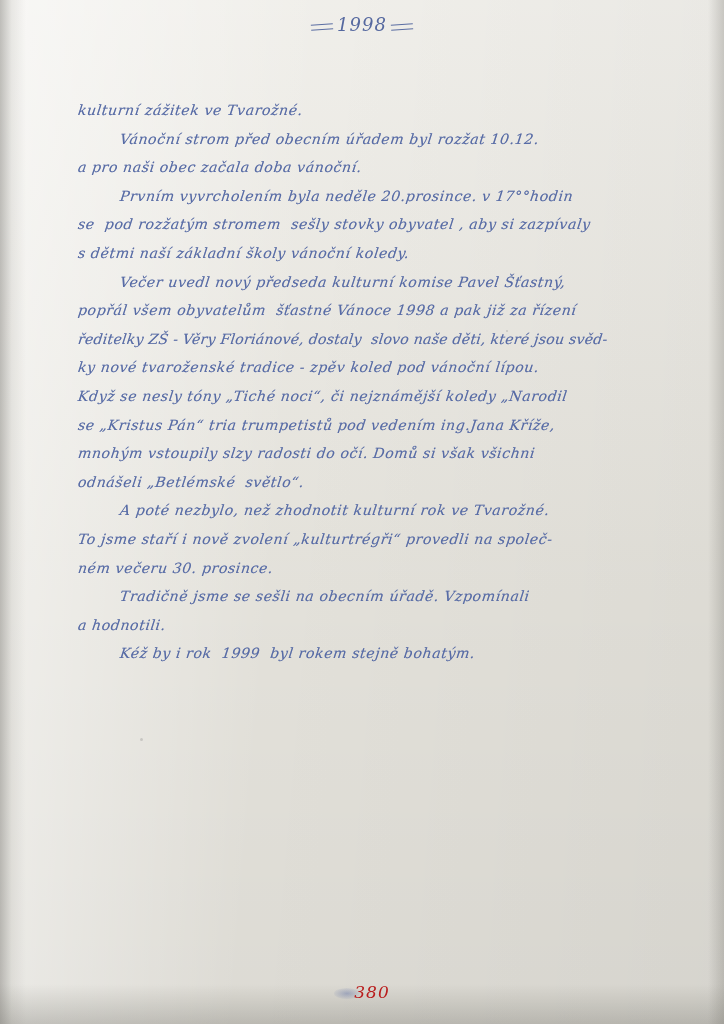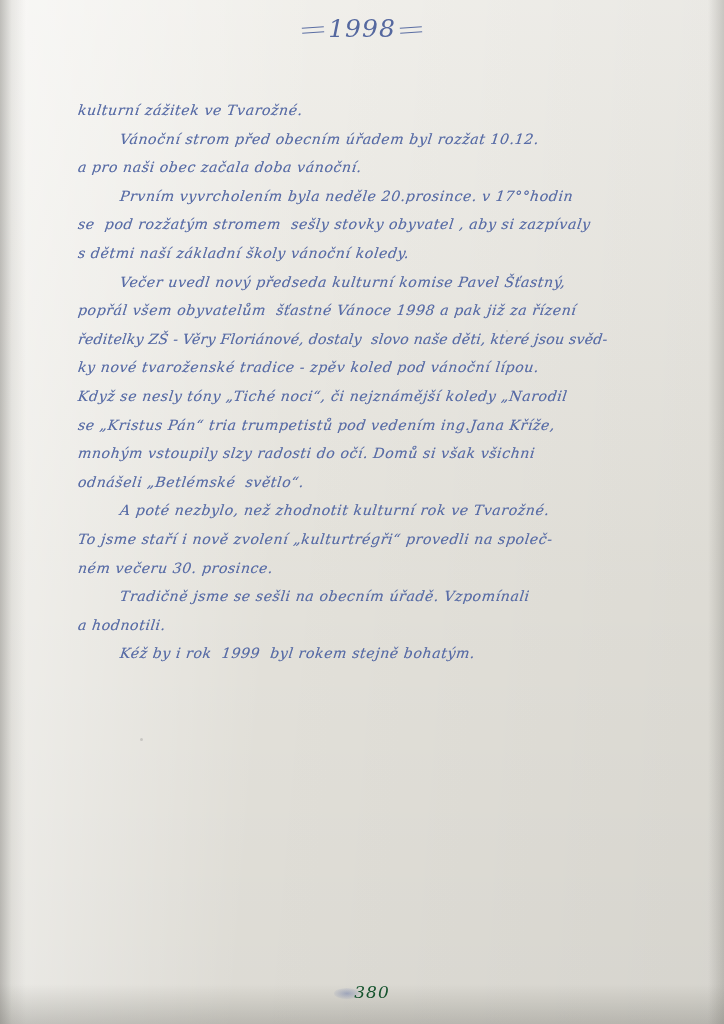--- a/index.html
+++ b/index.html
@@ -55,21 +55,21 @@
     position: absolute;
     top: 14px;
     left: 0;
     right: 0;
     text-align: center;
   }
   .header-year .year-text {
     display: inline-block;
     font-family: "DejaVu Serif", serif;
     font-style: italic;
-    font-size: 25px;
+    font-size: 18px;
     letter-spacing: 1px;
     color: #55689f;
     position: relative;
     padding: 0 26px;
   }
   .header-year .year-text::before,
   .header-year .year-text::after {
     content: "";
     position: absolute;
     top: 46%;
@@ -109,21 +109,21 @@
     position: absolute;
     left: 0;
     right: 0;
     bottom: 22px;
     text-align: center;
   }
   .footer-pageno .pg {
     font-family: "DejaVu Serif", serif;
     font-style: italic;
     font-size: 17px;
-    color: #14532d;
+    color: #b91c1c;
     letter-spacing: 1px;
   }
   .footer-pageno .smudge {
     display: inline-block;
     width: 26px;
     height: 11px;
     margin-right: -6px;
     vertical-align: middle;
     background: radial-gradient(ellipse at center, rgba(95,112,165,0.45) 0%, rgba(95,112,165,0.08) 70%, rgba(0,0,0,0) 100%);
     border-radius: 50%;

